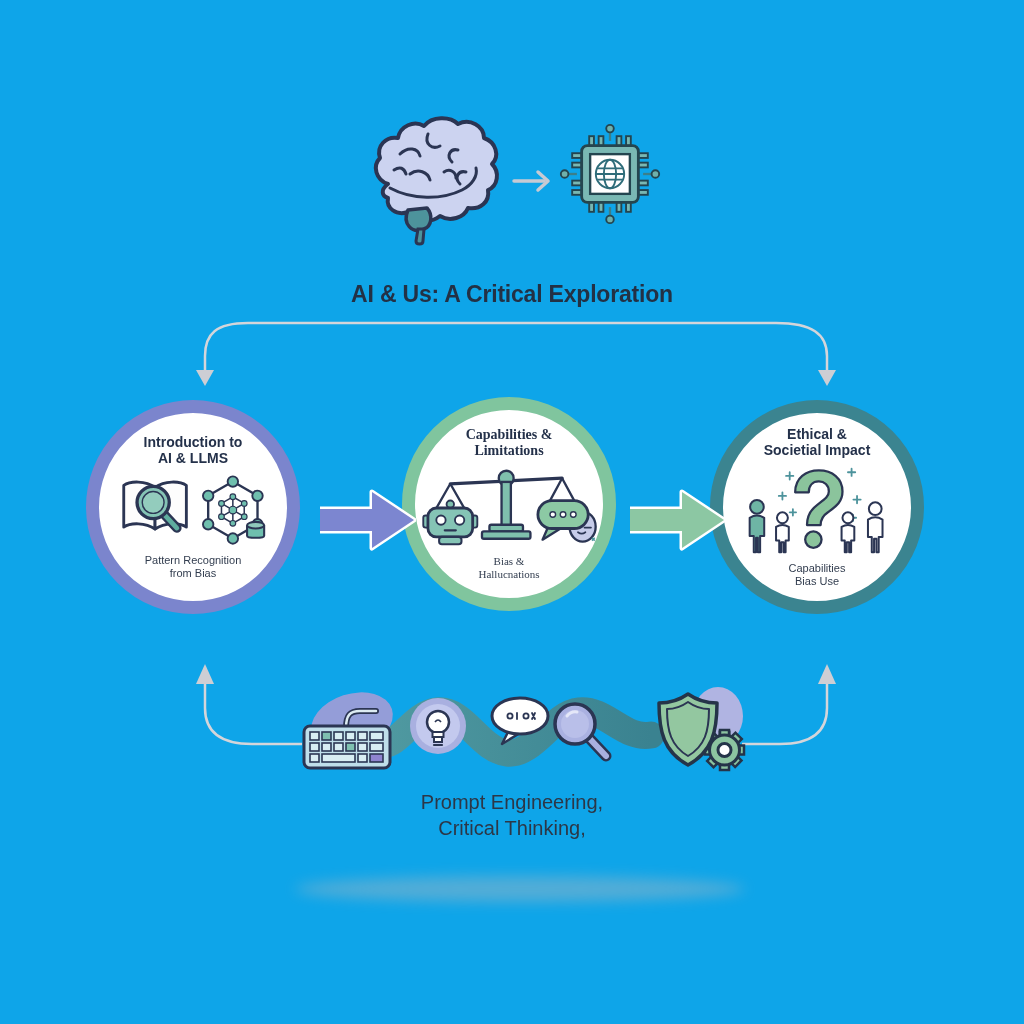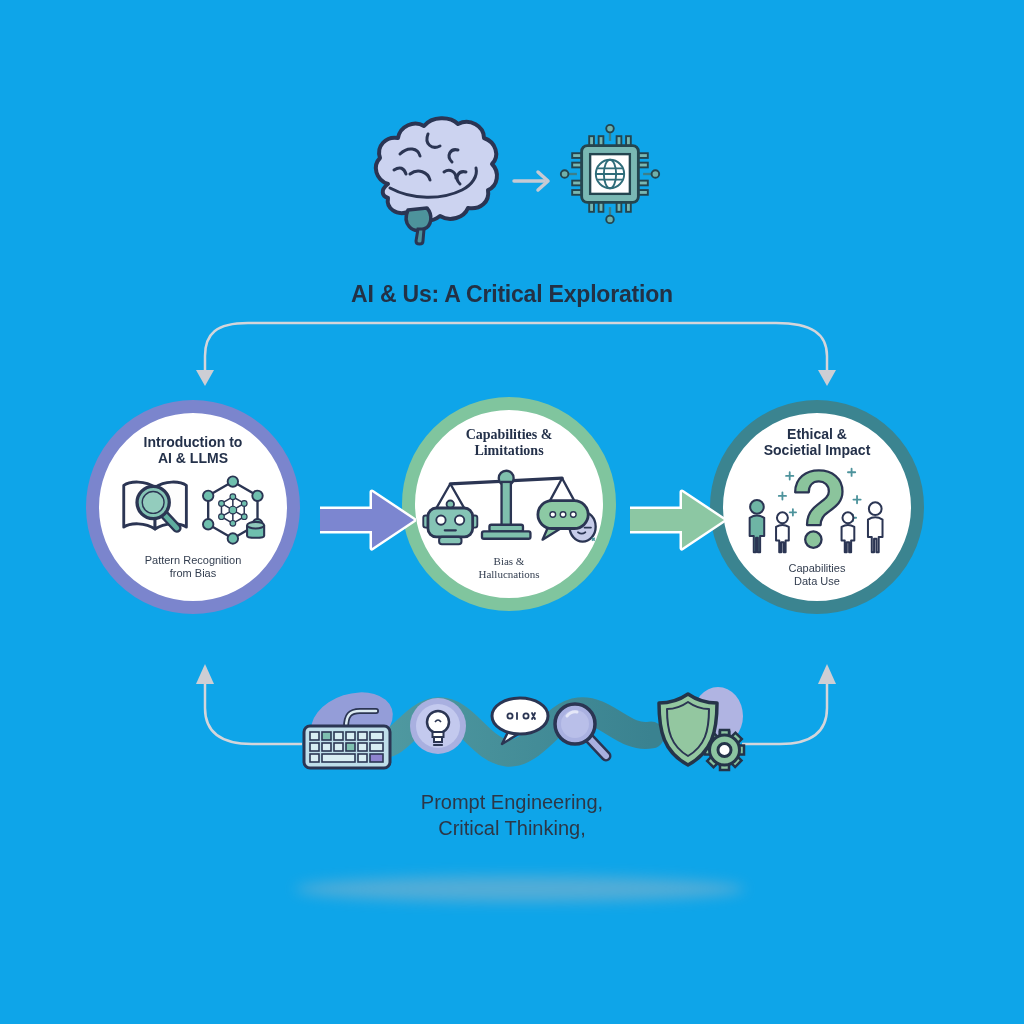--- a/index.html
+++ b/index.html
@@ -279,21 +279,21 @@
           <path d="M109,68 Q116,64 123,68 L123,83 L119.5,83 L119.5,96 L117.3,96 L117.3,85 L114.7,85 L114.7,96 L112.5,96 L112.5,83 L109,83 Z"></path>
         </g>
         <g fill="#ffffff">
           <circle cx="146" cy="48" r="7"></circle>
           <path d="M138,60 Q146,55 154,60 L154,79 L149.8,79 L149.8,96 L147.3,96 L147.3,81 L144.7,81 L144.7,96 L142.2,96 L142.2,79 L138,79 Z"></path>
         </g>
       </g>
     </svg>
     <div class="stage-caption">
       <span class="line">Capabilities</span>
-      <span class="line">Data Use</span>
+      <span class="line">Bias Use</span>
     </div>
   </div>
 
   <svg class="flow-arrow flow-arrow-1" viewBox="0 0 96 72">
     <polygon points="0,25 52,25 52,8 94,36 52,64 52,47 0,47" fill="#7c86d0" stroke="#ffffff" stroke-width="5" paint-order="stroke" stroke-linejoin="round"></polygon>
   </svg>
   <svg class="flow-arrow flow-arrow-2" viewBox="0 0 96 72">
     <polygon points="0,25 52,25 52,8 94,36 52,64 52,47 0,47" fill="#8cc7a3" stroke="#ffffff" stroke-width="5" paint-order="stroke" stroke-linejoin="round"></polygon>
   </svg>
 

